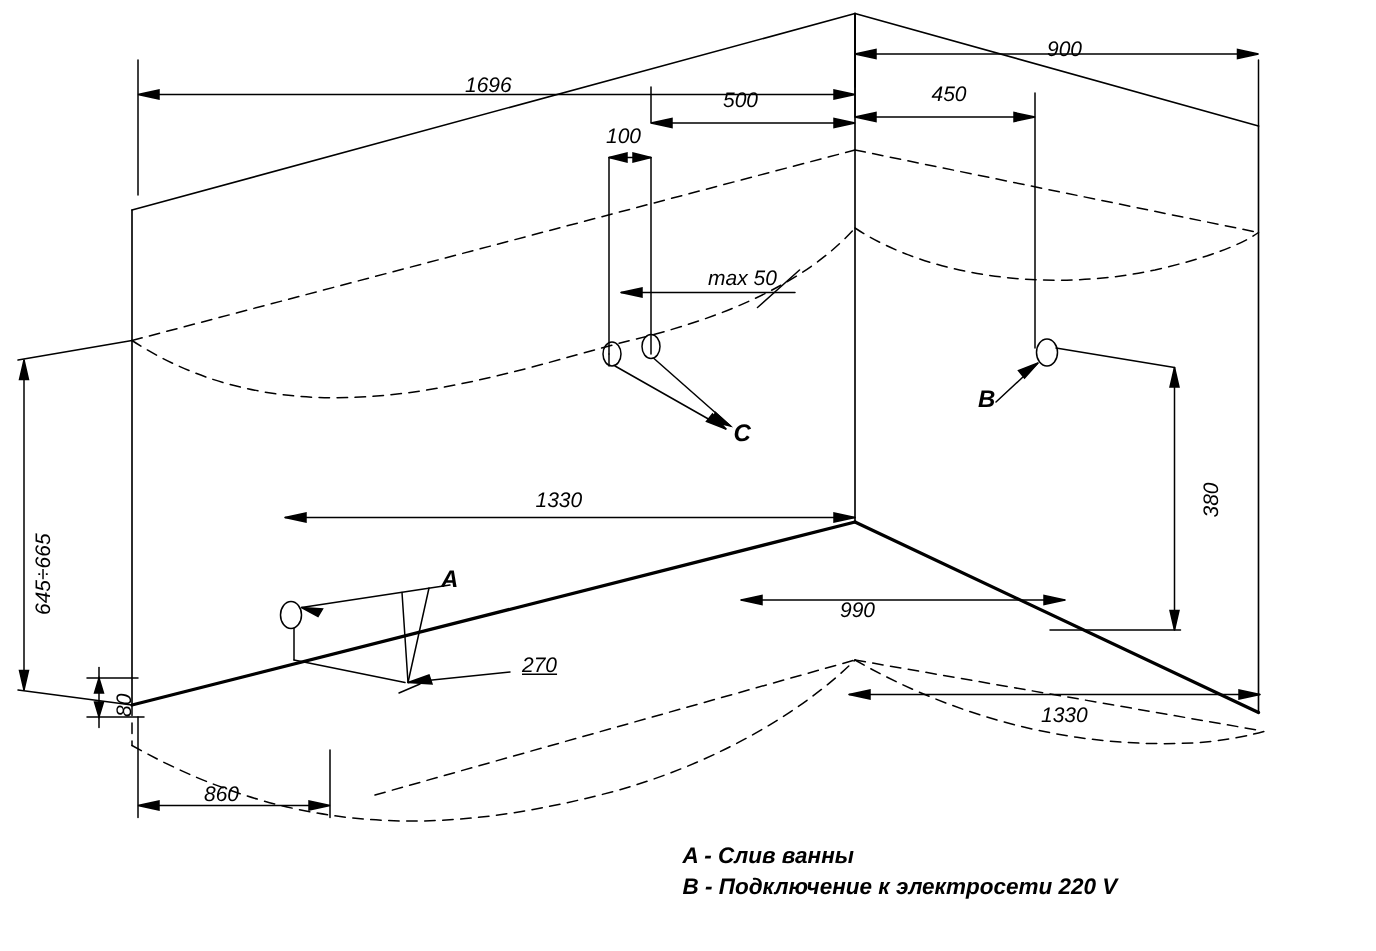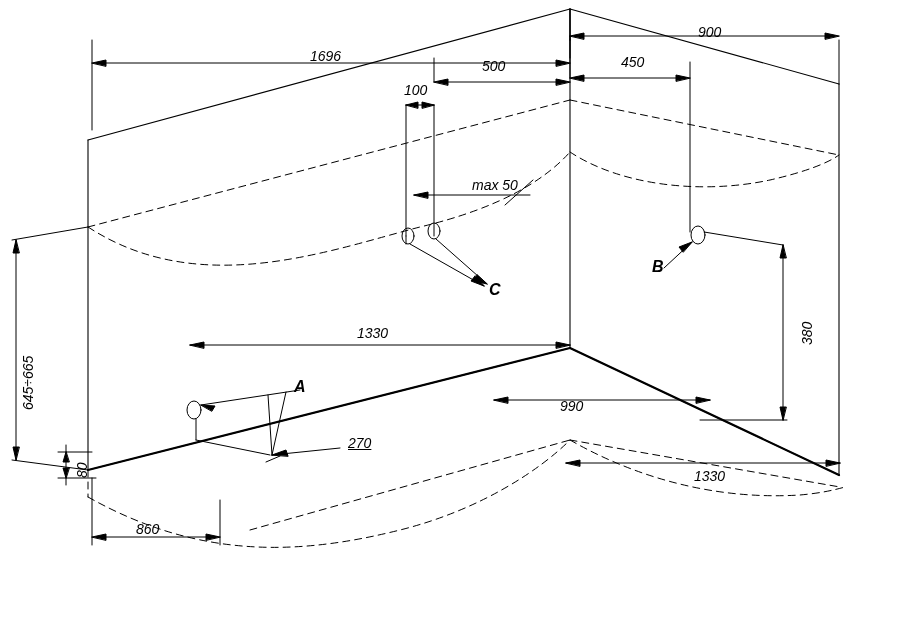--- a/index.html
+++ b/index.html
@@ -197,15 +197,17 @@
   <div class="dim-label vert" style="left:20px; top:410px;">645÷665</div>
   <div class="dim-label vert" style="left:74px; top:478px;">80</div>
   <div class="dim-label" style="left:136px; top:521px;">860</div>
   <div class="dim-label" style="left:348px; top:435px;text-decoration:underline;">270</div>
 
   <div class="letter" style="left:294px; top:378px;">A</div>
   <div class="letter" style="left:652px; top:258px;">B</div>
   <div class="letter" style="left:489px; top:281px;">C</div>
 
   <div class="legend">
+    <div>A - Слив ванны</div>
+    <div>B - Подключение к электросети 220 V</div>
   </div>
 
 </div>
 
 </body></html>

